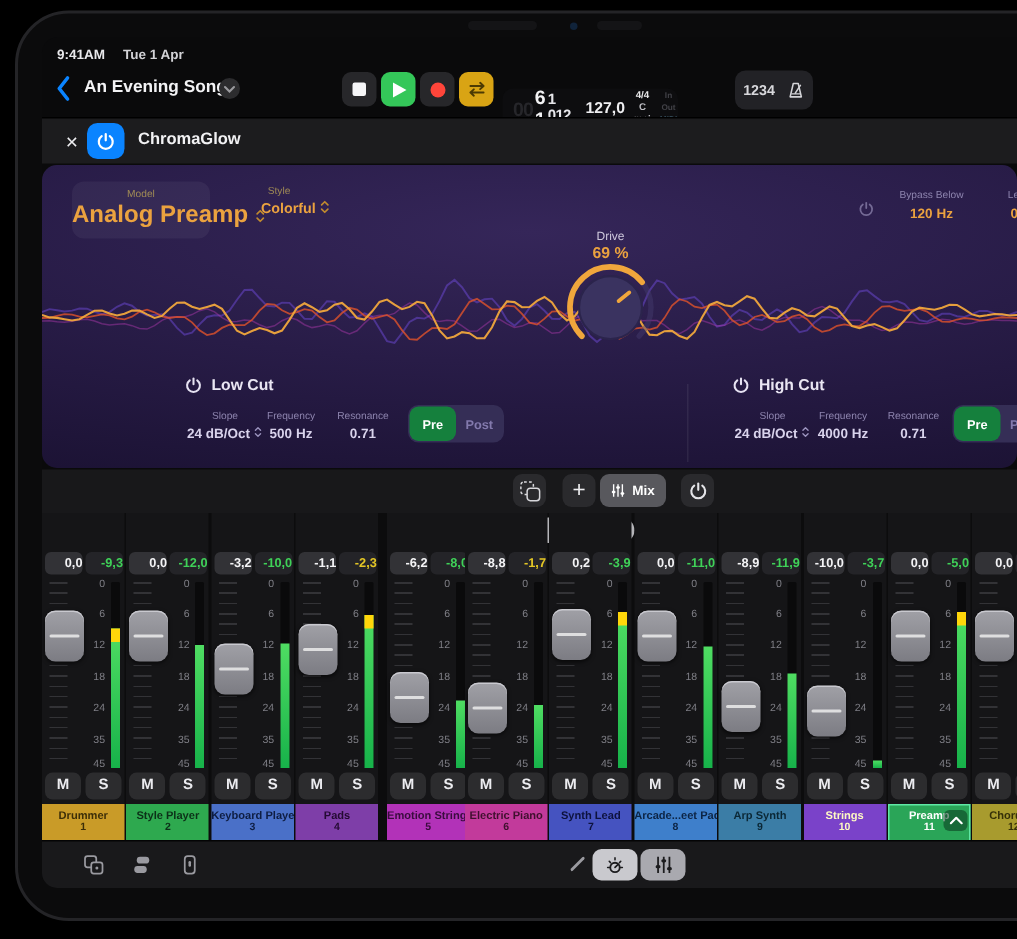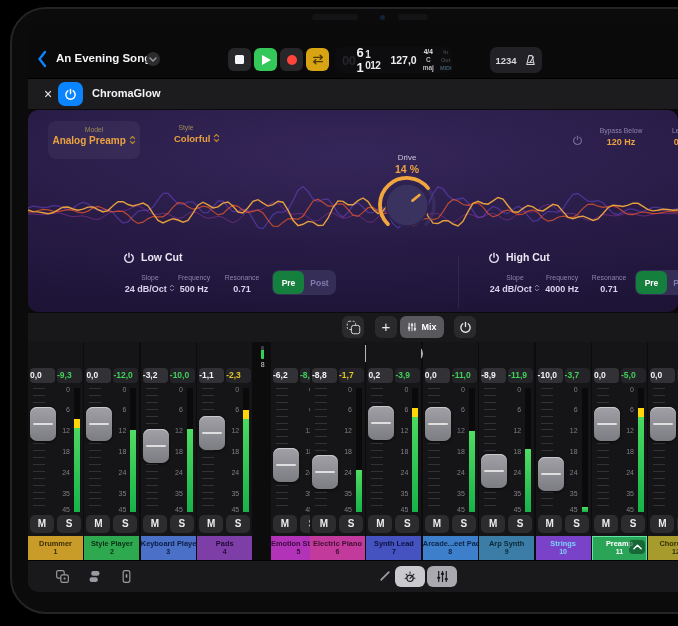--- a/index.html
+++ b/index.html
@@ -23,21 +23,21 @@
   .songtitle{position:absolute;left:28px;top:7px;font-size:11.5px;font-weight:bold;color:#f3f3f5;}
   .songchev{position:absolute;left:118px;top:7px;width:14px;height:14px;border-radius:50%;background:#2c2c2e;
             display:flex;align-items:center;justify-content:center;}
   .tbtn{position:absolute;top:3px;width:23px;height:23px;border-radius:6px;background:#27272a;
         display:flex;align-items:center;justify-content:center;}
   .stop-sq{width:9px;height:9px;background:#f5f5f7;border-radius:1.5px;}
   .play{background:#34c759;}
   .play-tri{width:0;height:0;border-left:9px solid #fff;border-top:5.5px solid transparent;border-bottom:5.5px solid transparent;margin-left:2px;}
   .rec-dot{width:10px;height:10px;border-radius:50%;background:#ff453a;}
   .cycle{background:#d9a414;}
-  .lcd{position:absolute;left:307px;top:2px;width:117px;height:26px;background:#0d0d0f;border-radius:7px;
+  .lcd{position:absolute;left:307px;top:14px;width:117px;height:26px;background:#0d0d0f;border-radius:7px;
        display:flex;align-items:center;padding:0 7px;box-sizing:border-box;}
   .lcd .ghost{font-size:13px;font-weight:bold;color:#26262a;letter-spacing:-0.5px;}
   .lcd .pos-major{font-size:13px;font-weight:bold;color:#f2f2f4;margin-left:1px;letter-spacing:-0.5px;}
   .lcd .pos-minor{font-size:10px;font-weight:bold;color:#e6e6ea;margin-left:2px;letter-spacing:-0.5px;}
   .lcd .sep{width:1px;height:14px;background:#2b2b30;margin:0 5px;}
   .lcd .tempo{font-size:10.5px;font-weight:bold;color:#eeeef0;}
   .lcd .sig{margin-left:6px;text-align:center;line-height:8px;}
   .lcd .sig .a{font-size:6.5px;font-weight:bold;color:#e8e8ea;}
   .lcd .sig .b{font-size:6.5px;font-weight:bold;color:#bdbdc2;}
   .lcd .io{margin-left:6px;text-align:center;line-height:8px;}
@@ -52,21 +52,21 @@
   .ppower{position:absolute;left:30px;top:3px;width:25px;height:24px;border-radius:7px;background:#0a84ff;
           display:flex;align-items:center;justify-content:center;}
   .pname{position:absolute;left:64px;top:8px;font-size:11px;font-weight:bold;color:#f2f2f4;}
   
   .pbody{position:absolute;left:0;top:85px;width:650px;height:202px;border-radius:10px;
          background:radial-gradient(ellipse 120% 90% at 50% 22%, #352659 0%, #281c47 48%, #1b1233 100%);overflow:hidden;}
   .modelbox{position:absolute;left:20px;top:11px;width:92px;height:38px;background:rgba(255,255,255,0.05);
             border-radius:8px;text-align:center;}
   .plab{font-size:6.8px;color:#9f8a55;}
   .modelbox .plab{margin-top:5px;}
-  .pval{font-size:10px;font-weight:bold;color:#eba23f;margin-top:2px;white-space:nowrap;}
+  .pval{font-size:16px;font-weight:bold;color:#eba23f;margin-top:2px;white-space:nowrap;}
   .stylebox{position:absolute;left:130px;top:14px;width:56px;text-align:center;}
   .stylebox .pval{font-size:9.5px;margin-left:16px;}
   .dimlab{font-size:6.8px;color:#8d84ae;}
   .bypassbox{position:absolute;left:560px;top:17px;width:66px;text-align:center;}
   .levelbox{position:absolute;left:630px;top:17px;width:44px;text-align:center;}
   .goldval{font-size:9px;font-weight:bold;color:#eba23f;margin-top:3px;}
   .pwr-dim{position:absolute;left:544px;top:22px;opacity:.75;}
   .drivelab{position:absolute;left:349px;top:43px;width:60px;text-align:center;font-size:8px;color:#cfc9dd;}
   .driveval{position:absolute;left:349px;top:53px;width:60px;text-align:center;font-size:10.5px;font-weight:bold;color:#eba23f;}
   .cut-title{position:absolute;top:141px;font-size:10.5px;font-weight:bold;color:#eae6f3;}
@@ -87,21 +87,21 @@
   
   .mixer{position:absolute;left:0;top:317px;width:100%;height:218px;background:#0c0c0d;}
   .filtericon{position:absolute;left:3px;top:4px;width:17px;height:17px;border-radius:50%;background:#cfcfd3;
               display:flex;align-items:center;justify-content:center;}
   .capsule{position:absolute;left:329px;top:3px;width:66px;height:17px;border-radius:9px;background:#b5b5b9;}
   .ovslot{position:absolute;top:4px;width:3px;height:13px;background:#3f3f43;border-radius:1px;overflow:hidden;}
   .ovslot .f{position:absolute;bottom:0;left:0;right:0;background:#30d158;}
   .ovnum{position:absolute;top:19px;width:12px;text-align:center;font-size:7px;color:#d4d4d7;}
   .strip{position:absolute;top:0;width:55px;height:218px;background:#151517;}
   .badge{position:absolute;top:26px;width:25px;height:15px;border-radius:4px;font-size:8.5px;font-weight:bold;
-         line-height:15px;text-align:left;}
+         line-height:15px;text-align:right;}
   .vol{left:2px;background:#323236;color:#f3f3f5;}
   .peak{left:29px;background:#242428;}
   .rail{position:absolute;left:5px;top:46px;width:12px;height:124px;opacity:.8;
         background:repeating-linear-gradient(to bottom,#3a3a3e 0 1px,transparent 1px 6.9px);}
   .cap{position:absolute;left:2px;width:26px;height:34px;border-radius:7px;
        background:linear-gradient(180deg,#a0a0a6,#7c7c83);box-shadow:inset 0 1px 0 #c9c9cf,0 1px 3px rgba(0,0,0,.65);}
   .cap::after{content:"";position:absolute;left:3px;right:3px;top:16px;height:2px;background:#dededf;border-radius:1px;}
   .tickn{position:absolute;left:25px;width:17px;text-align:right;font-size:7px;color:#7f7f86;}
   .meter{position:absolute;left:46px;top:46px;width:6px;height:124px;background:#0a0a0b;border-radius:1px;}
   .mfill{position:absolute;bottom:0;left:0;right:0;background:linear-gradient(180deg,#4fdd62,#17b24a);}
@@ -125,20 +125,24 @@
 </head>
 <body>
 
 <div class="device">
   <div class="cam-pill" style="left:300px;width:46px;"></div>
   <div class="cam-pill" style="left:386px;width:30px;"></div>
   <div class="cam-dot" style="left:368px;"></div>
 
   <div class="screen">
 
+    <div class="statusbar">
+      <span class="t">9:41AM</span>
+      <span class="d">Tue 1 Apr</span>
+    </div>
 
     <div class="transport">
       <div class="backbtn">
         <svg width="12" height="18" viewBox="0 0 12 18">
             <path d="M9 2 L3.5 9 L9 16" stroke="#0a84ff" stroke-width="2.4" fill="none" stroke-linecap="round" stroke-linejoin="round"></path>
           </svg>
       </div>
       <div class="songtitle">An Evening Song</div>
       <div class="songchev">
         <svg width="8" height="5" viewBox="0 0 8 5">
@@ -230,21 +234,21 @@
       <div class="bypassbox">
         <div class="dimlab">Bypass Below</div>
         <div class="goldval">120 Hz</div>
       </div>
       <div class="levelbox">
         <div class="dimlab">Level</div>
         <div class="goldval">0.0</div>
       </div>
 
       <div class="drivelab">Drive</div>
-      <div class="driveval">14 %</div>
+      <div class="driveval">69 %</div>
       <svg id="knobsvg" class="abs" style="left:347px;top:63px;" width="64" height="64">
           <path d="M 12.91 51.09 A 27 27 0 1 1 51.09 51.09" stroke="#453c6e" stroke-width="3.6" fill="none" stroke-linecap="round" opacity="0.45"></path>
           <circle cx="32" cy="32" r="21" fill="#3a3360" stroke="#2b244c" stroke-width="1.5"></circle>
           <path d="M 12.91 51.09 A 27 27 0 1 1 53.07 15.12" stroke="#f0a63c" stroke-width="3.8" fill="none" stroke-linecap="round"></path>
           <path d="M 37.46 27.62 L 44.49 22.00" stroke="#f0a63c" stroke-width="2.6" stroke-linecap="round"></path>
         </svg>
 
       <div class="vdiv"></div>
 
       <div class="cut-pwr" style="left:95px;">
@@ -481,21 +485,21 @@
               <div class="mfill" style="height: 101.7px;"></div>
               <div class="mhot" style="bottom: 92.7px;"></div>
             </div>
             <div class="msbtn mb">M</div>
             <div class="msbtn sb">S</div>
             <div class="namebox" style="background: rgb(126, 62, 168); color: rgb(36, 10, 51);">
               <div class="nline">Pads</div>
               <div class="nline2">4</div>
             </div>
           </div>
-          <div class="strip" style="left: 243px;">
+          <div class="strip" style="left: 230px;">
             <div class="badge vol">-6,2</div>
             <div class="badge peak" style="color: rgb(63, 209, 88);">-8,0</div>
             <div class="rail"></div>
             <div class="cap" style="top: 105.9px;"></div>
             <div class="tickn" style="top: 44px;">0</div>
             <div class="tickn" style="top: 64px;">6</div>
             <div class="tickn" style="top: 85px;">12</div>
             <div class="tickn" style="top: 106px;">18</div>
             <div class="tickn" style="top: 127px;">24</div>
             <div class="tickn" style="top: 148px;">35</div>
@@ -609,21 +613,21 @@
             <div class="tickn" style="top: 85px;">12</div>
             <div class="tickn" style="top: 106px;">18</div>
             <div class="tickn" style="top: 127px;">24</div>
             <div class="tickn" style="top: 148px;">35</div>
             <div class="tickn" style="top: 164px;">45</div>
             <div class="meter">
               <div class="mfill" style="height: 5px;"></div>
             </div>
             <div class="msbtn mb">M</div>
             <div class="msbtn sb">S</div>
-            <div class="namebox" style="background: rgb(122, 66, 201); color: #7dd3fc;">
+            <div class="namebox" style="background: rgb(122, 66, 201); color: #fef9c3;">
               <div class="nline">Strings</div>
               <div class="nline2">10</div>
             </div>
           </div>
           <div class="strip" style="left: 564px;">
             <div class="badge vol">0,0</div>
             <div class="badge peak" style="color: rgb(63, 209, 88);">-5,0</div>
             <div class="rail"></div>
             <div class="cap" style="top: 65px;"></div>
             <div class="tickn" style="top: 44px;">0</div>

